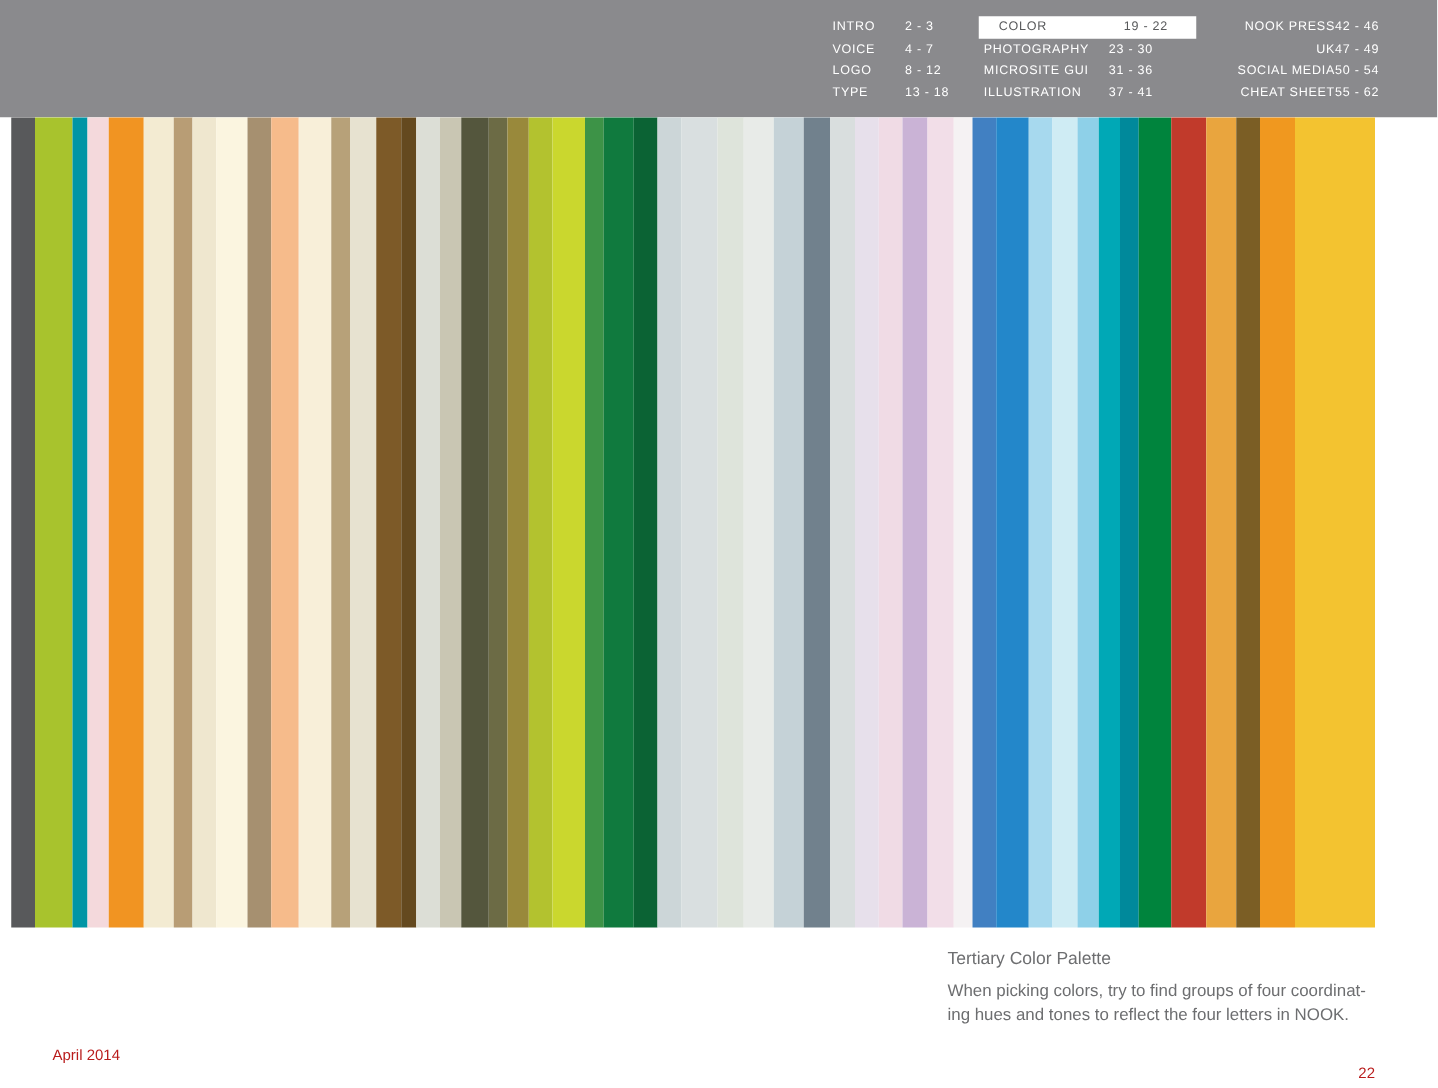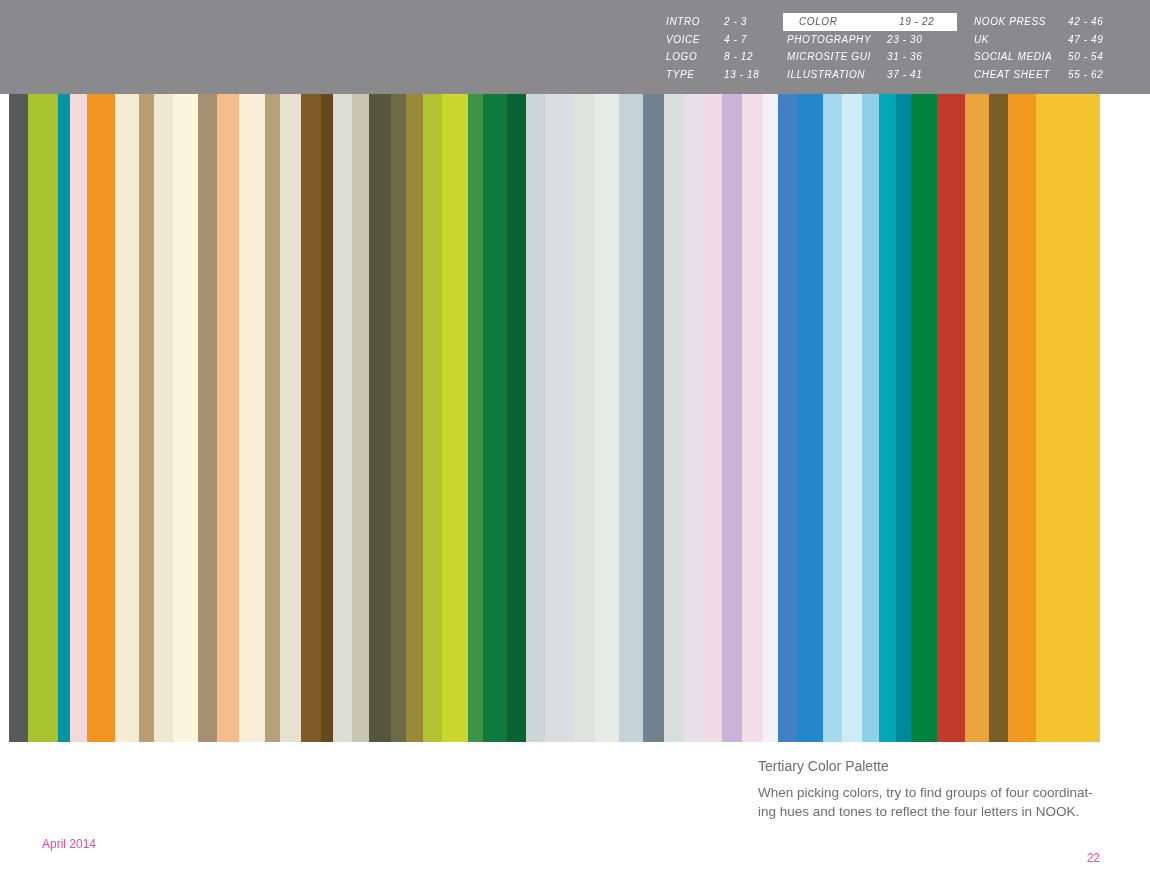--- a/index.html
+++ b/index.html
@@ -5,41 +5,41 @@
   html,body { margin:0; padding:0; background:#ffffff; }
   body { font-family:"Liberation Sans", sans-serif; }
   .page { position:relative; width:1150px; height:870px; background:#ffffff; overflow:hidden; }
 
   
   .header { position:absolute; top:0; left:0; width:1150px; height:94px; background:#8a8a8d; }
   .page-title { position:absolute; left:43px; top:29px; color:#ffffff; font-size:20px; font-weight:400; letter-spacing:0.4px; }
 
   
   .nav { position:absolute; top:13px; right:40px; display:flex; gap:21px; color:#ffffff; font-size:10px; letter-spacing:0.6px; }
-  .nav-col { display:flex; flex-direction:column;font-style:italic; }
+  .nav-col { display:flex; flex-direction:column; }
   .nav-row { display:flex; line-height:17.5px; white-space:nowrap; }
   .nav-col.c1 .lbl { width:58px; }
   .nav-col.c2 .lbl { width:100px; }
-  .nav-col.c3 .lbl { width:94px; }
+  .nav-col.c3 .lbl { width:94px;text-align:right; }
   .nav-row .pgs { width:42px; }
   .nav-row.active { background:#ffffff; color:#58595b; padding:0 16px; margin:0 -4px; }
 
   
   .main { position:absolute; top:94px; left:0; width:1150px; height:648px; background:#ffffff; }
   .edge-strip { position:absolute; left:9px; top:0; width:19px; height:648px; background:#58595b; }
   .stripes { position:absolute; left:28px; top:0; width:1072px; height:648px; display:flex; }
   .stripe { height:100%; flex-basis:0; }
 
   
   .caption { position:absolute; left:758px; top:758px; width:362px; color:#6d6e70; }
   .caption-title { font-size:14px; margin:0 0 9px 0; }
   .caption-body { font-size:13.5px; line-height:19px; }
 
   
-  .footer { position:absolute; top:837px; left:0; width:1150px; height:18px; color:#ec4899; font-size:12px; }
+  .footer { position:absolute; top:837px; left:0; width:1150px; height:18px; color:#b91c1c; font-size:12px; }
   .footer-date { position:absolute; left:42px; top:0; }
   .footer-center { position:absolute; left:0; top:0; width:1150px; text-align:center; }
   .footer-page { position:absolute; right:50px; top:14px; }
 </style>
 </head>
 <body>
 
 <div class="page">
 
   <div class="header">

